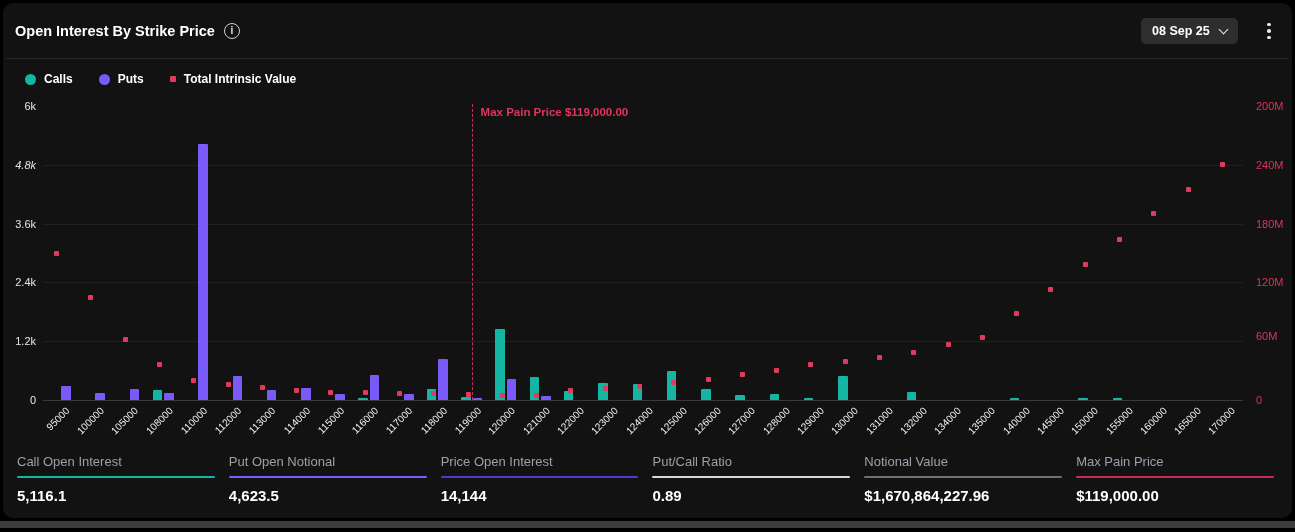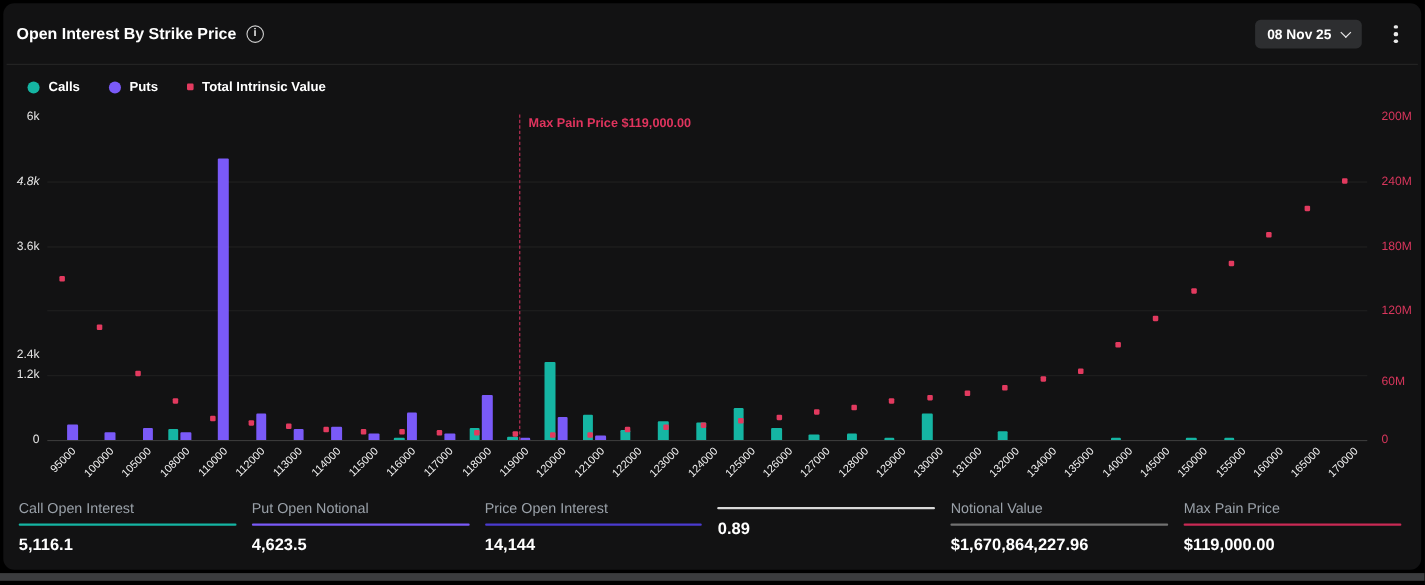--- a/index.html
+++ b/index.html
@@ -61,21 +61,21 @@
 
 <div class="stage">
   <div class="card">
 
     <div class="hdr-title">
       <span>Open Interest By Strike Price</span>
       <span class="info">i</span>
     </div>
 
     <div class="datepill">
-      <span>08 Nov 25</span>
+      <span>08 Sep 25</span>
       <span class="chev"></span>
     </div>
 
     <div class="kebab">
       <i></i>
       <i></i>
       <i></i>
     </div>
 
     <div class="hdr-sep"></div>
@@ -94,23 +94,23 @@
           <span>Total Intrinsic Value</span>
         </div>
       </div>
 
     <div class="plot" id="plot">
         <div class="gridline baseline" style="top: 294px;"></div>
         <div class="ytick left" style="top: 287px;">0</div>
         <div class="ytick right" style="top: 287px;">0</div>
         <div class="gridline" style="top: 235.2px;"></div>
         <div class="ytick left" style="top: 228.2px;">1.2k</div>
-        <div class="ytick right" style="top: 234px;">60M</div>
+        <div class="ytick right" style="top: 223px;">60M</div>
         <div class="gridline" style="top: 176.4px;"></div>
-        <div class="ytick left" style="top: 169.4px; margin-top: 40px;">2.4k</div>
+        <div class="ytick left" style="top: 169.4px;">2.4k</div>
         <div class="ytick right" style="top: 169.4px;">120M</div>
         <div class="gridline" style="top: 117.6px;"></div>
         <div class="ytick left" style="top: 110.6px;">3.6k</div>
         <div class="ytick right" style="top: 110.6px;">180M</div>
         <div class="gridline" style="top: 58.8px;"></div>
         <div class="ytick left" style="top: 51.8px; font-style: italic;">4.8k</div>
         <div class="ytick right" style="top: 51.8px;">240M</div>
         <div class="ytick left" style="top: -7px;">6k</div>
         <div class="ytick right" style="top: -7px;">200M</div>
         <div class="bar put" style="left: 18.1429px; height: 14.21px;"></div>
@@ -301,20 +301,21 @@
           <div class="stat-label">Put Open Notional</div>
           <div class="stat-underline" style="background: rgb(122, 90, 248);"></div>
           <div class="stat-value">4,623.5</div>
         </div>
         <div class="stat">
           <div class="stat-label">Price Open Interest</div>
           <div class="stat-underline" style="background: rgb(75, 59, 207);"></div>
           <div class="stat-value">14,144</div>
         </div>
         <div class="stat">
+          <div class="stat-label">Put/Call Ratio</div>
           <div class="stat-underline" style="background: rgb(217, 217, 217);"></div>
           <div class="stat-value">0.89</div>
         </div>
         <div class="stat">
           <div class="stat-label">Notional Value</div>
           <div class="stat-underline" style="background: rgb(113, 113, 113);"></div>
           <div class="stat-value">$1,670,864,227.96</div>
         </div>
         <div class="stat">
           <div class="stat-label">Max Pain Price</div>

